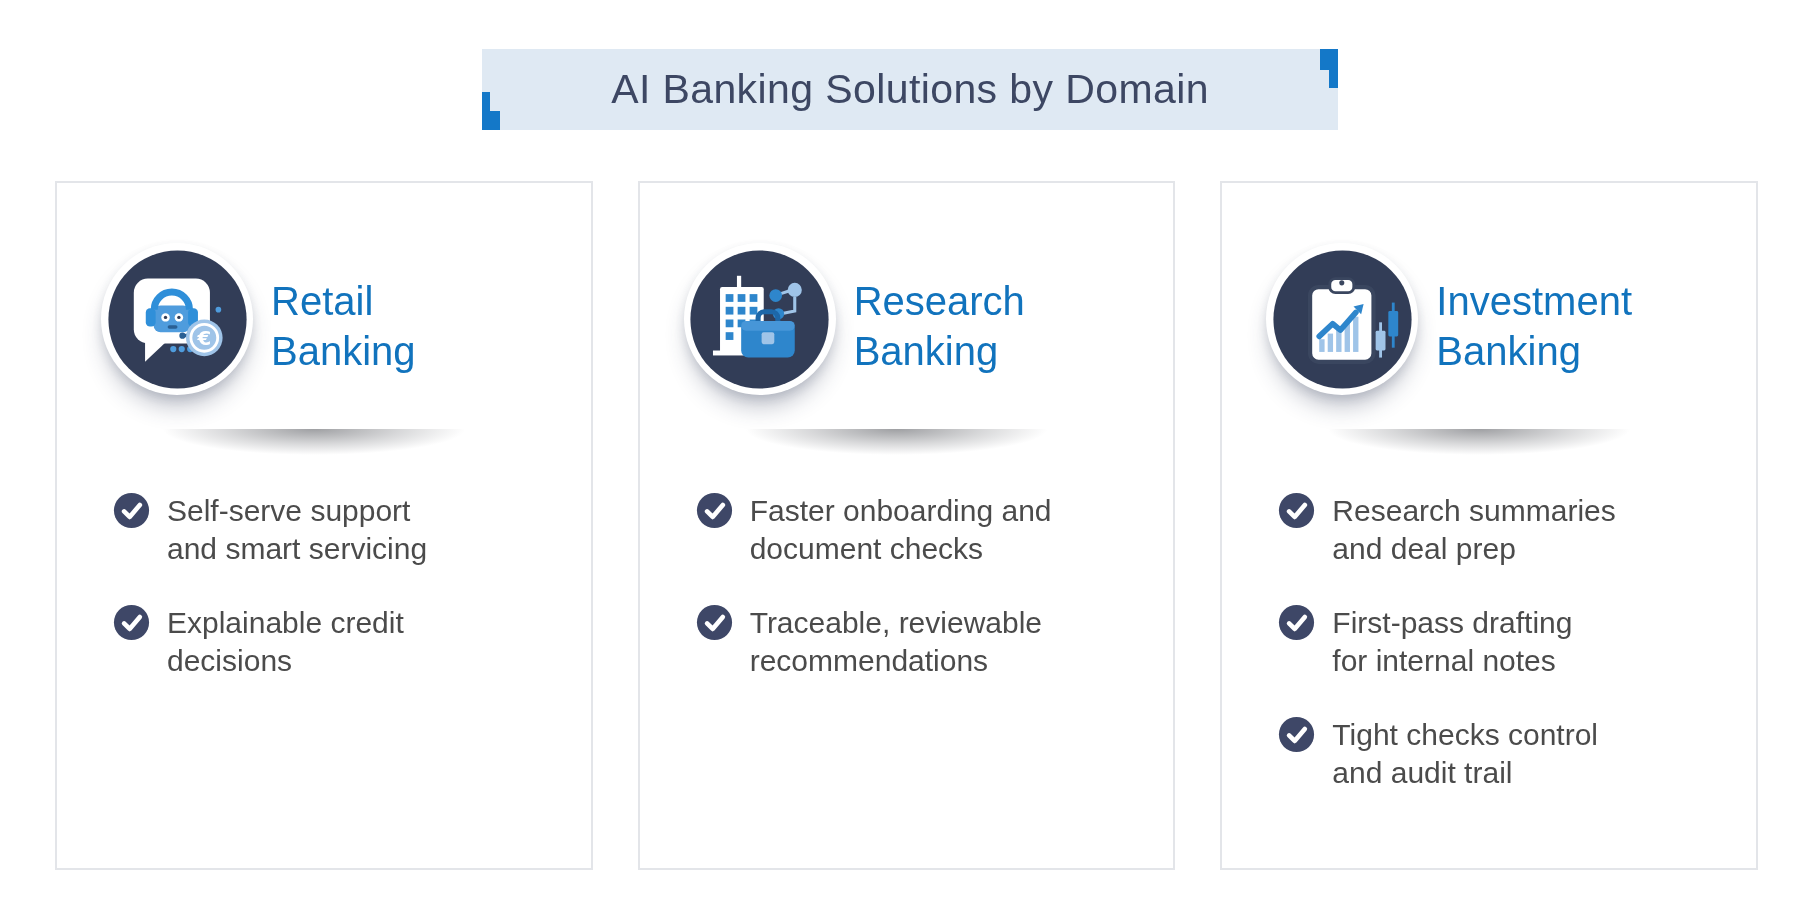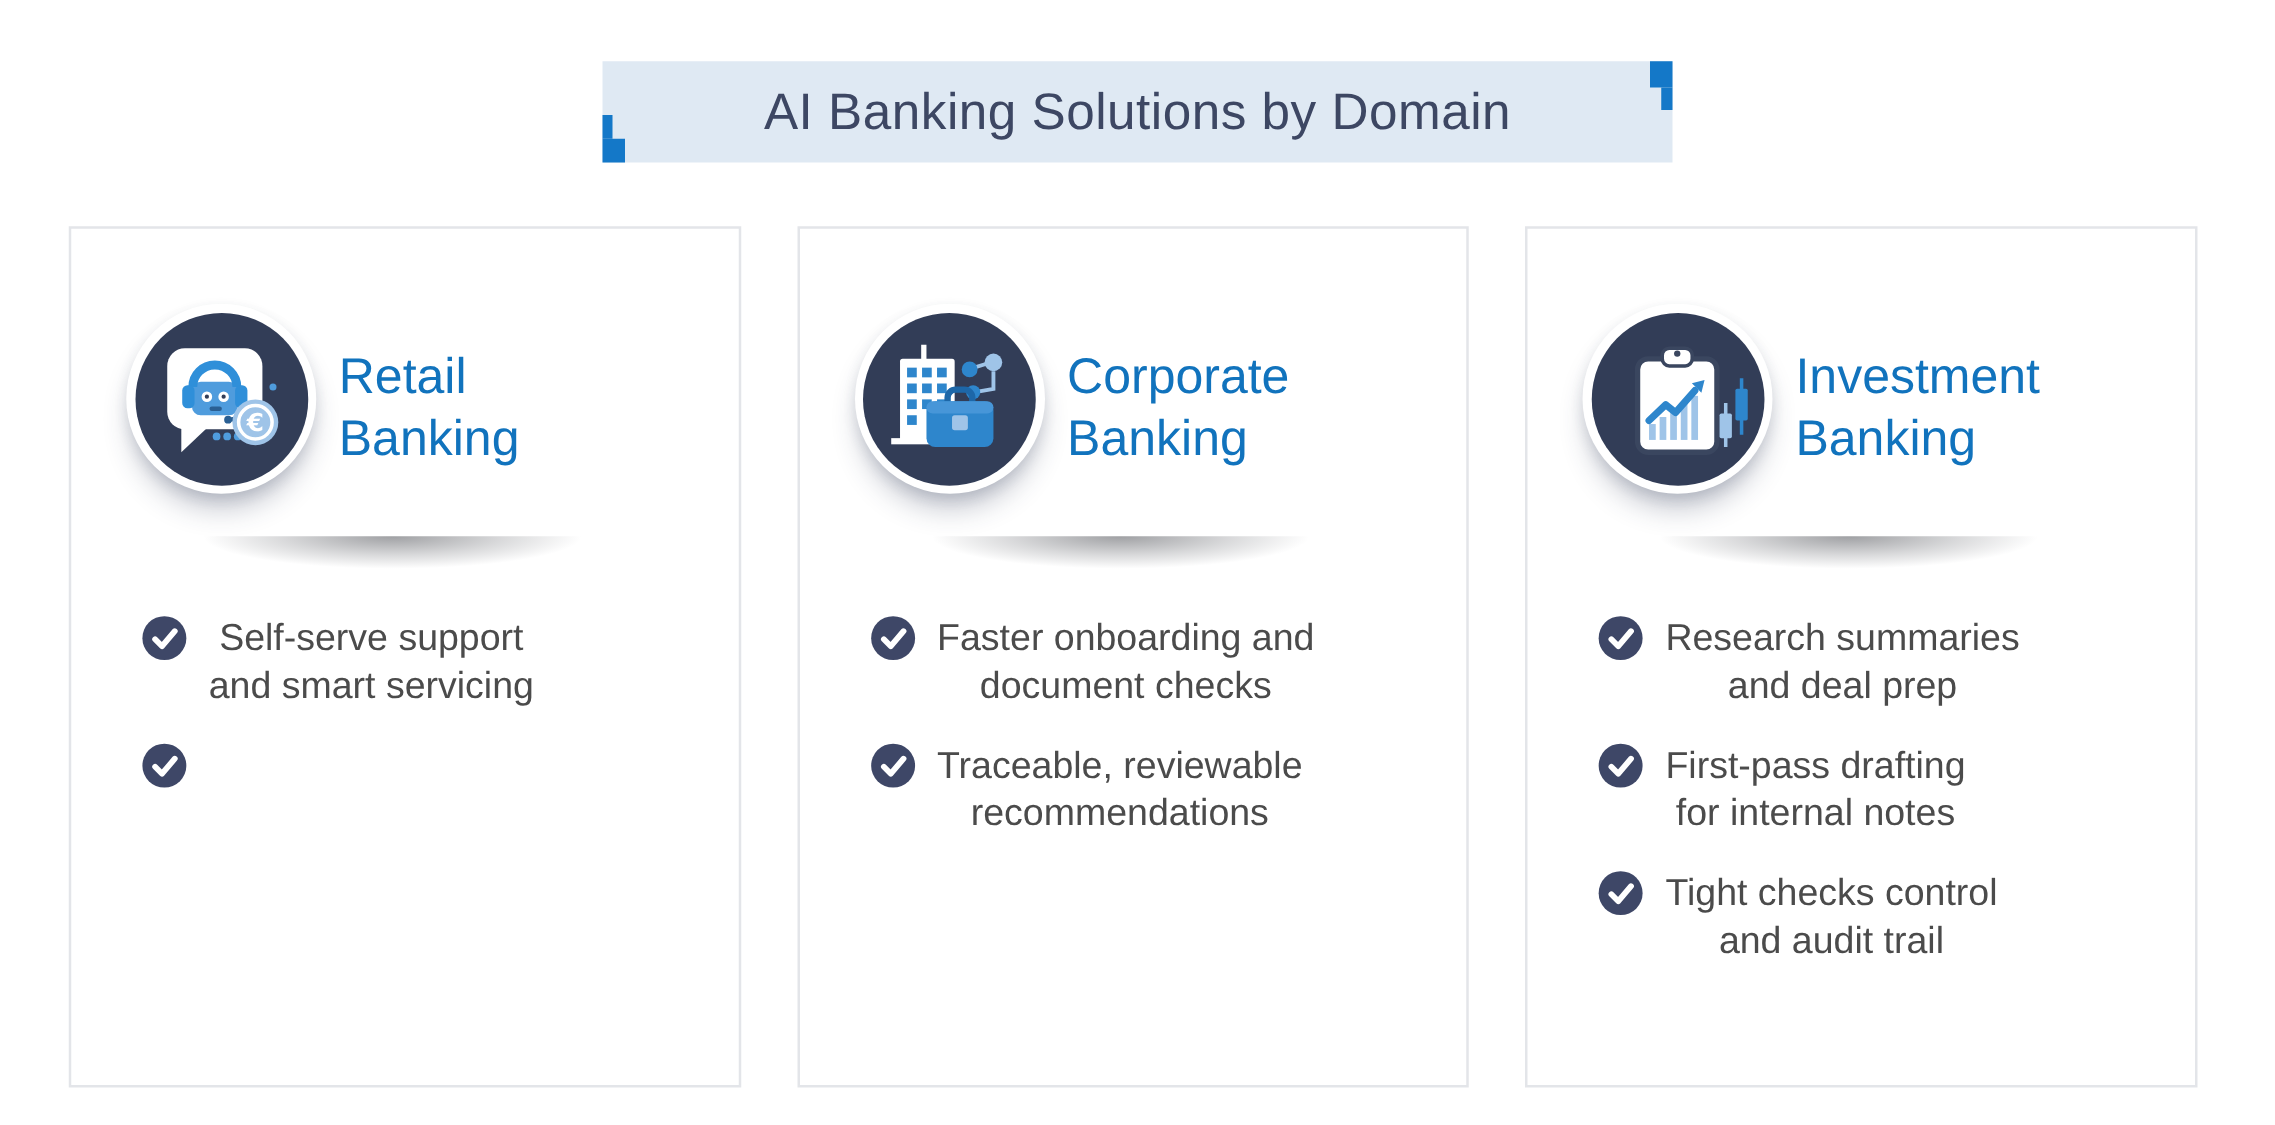--- a/index.html
+++ b/index.html
@@ -41,21 +41,21 @@
     position:absolute;left:214px;top:93px;
     font-size:40px;line-height:50px;font-weight:normal;color:#1173bd;white-space:pre-line;
   }
   .divider-shadow{
     position:absolute;left:55px;right:75px;top:246px;height:36px;
     background:radial-gradient(ellipse 52% 100% at 50% 0%,
       rgba(70,72,78,.52) 0%, rgba(95,97,103,.24) 42%, rgba(120,122,128,0) 72%);
   }
   .bullets{
     position:absolute;left:56px;right:24px;top:309px;
-    display:flex;flex-direction:column;gap:26px;text-align:center;
+    display:flex;flex-direction:column;gap:36px;
   }
   .bullet{display:flex;align-items:flex-start;gap:17px;}
   .check{flex:none;width:37px;height:37px;}
   .bullet-text{
     font-size:30px;line-height:38px;color:#4b4b4b;white-space:pre-line;padding-top:0px;
   }
 </style>
 </head>
 <body>
 
@@ -111,20 +111,22 @@
               <path d="M12 21 L18 27 L29 14" stroke="#ffffff" stroke-width="5" fill="none" stroke-linecap="round" stroke-linejoin="round"></path>
             </svg>
           <div class="bullet-text">Self-serve support
 and smart servicing</div>
         </div>
         <div class="bullet">
           <svg class="check" viewBox="0 0 40 40">
               <circle cx="20" cy="20" r="19" fill="#3e4767"></circle>
               <path d="M12 21 L18 27 L29 14" stroke="#ffffff" stroke-width="5" fill="none" stroke-linecap="round" stroke-linejoin="round"></path>
             </svg>
+          <div class="bullet-text">Explainable credit
+decisions</div>
         </div>
       </div>
     </div>
 
     <div class="card">
       <div class="icon-wrap">
         <svg viewBox="0 0 100 100">
           <circle cx="50" cy="50" r="49" fill="#323d57"></circle>
           <rect x="34" y="19" width="3" height="9" fill="#ffffff"></rect>
           <rect x="22" y="27" width="31" height="47" rx="1.5" fill="#ffffff"></rect>
@@ -144,21 +146,21 @@
           <path d="M64 32 L72 29.5 M75 34 L75 44 L67 45.5" stroke="#9fc4e8" stroke-width="2.2" fill="none"></path>
           <circle cx="61.5" cy="33" r="4.5" fill="#2e86cc"></circle>
           <circle cx="75" cy="29" r="5" fill="#9fc4e8"></circle>
           <circle cx="63.5" cy="46" r="4" fill="#2e86cc"></circle>
           <rect x="49" y="44.5" width="14" height="11" rx="4.5" fill="none" stroke="#1d67a8" stroke-width="3.6"></rect>
           <rect x="37" y="51" width="38" height="26" rx="5" fill="#2e86cc"></rect>
           <rect x="37" y="51" width="38" height="7" rx="3.5" fill="#4796d8"></rect>
           <rect x="51.5" y="59" width="9" height="8.5" rx="1.5" fill="#9fc4e8"></rect>
         </svg>
       </div>
-      <div class="card-title">Corporate
+      <div class="card-title">Research
 Banking</div>
       <div class="divider-shadow"></div>
       <div class="bullets">
         <div class="bullet">
           <svg class="check" viewBox="0 0 40 40">
               <circle cx="20" cy="20" r="19" fill="#3e4767"></circle>
               <path d="M12 21 L18 27 L29 14" stroke="#ffffff" stroke-width="5" fill="none" stroke-linecap="round" stroke-linejoin="round"></path>
             </svg>
           <div class="bullet-text">Faster onboarding and
 document checks</div>

